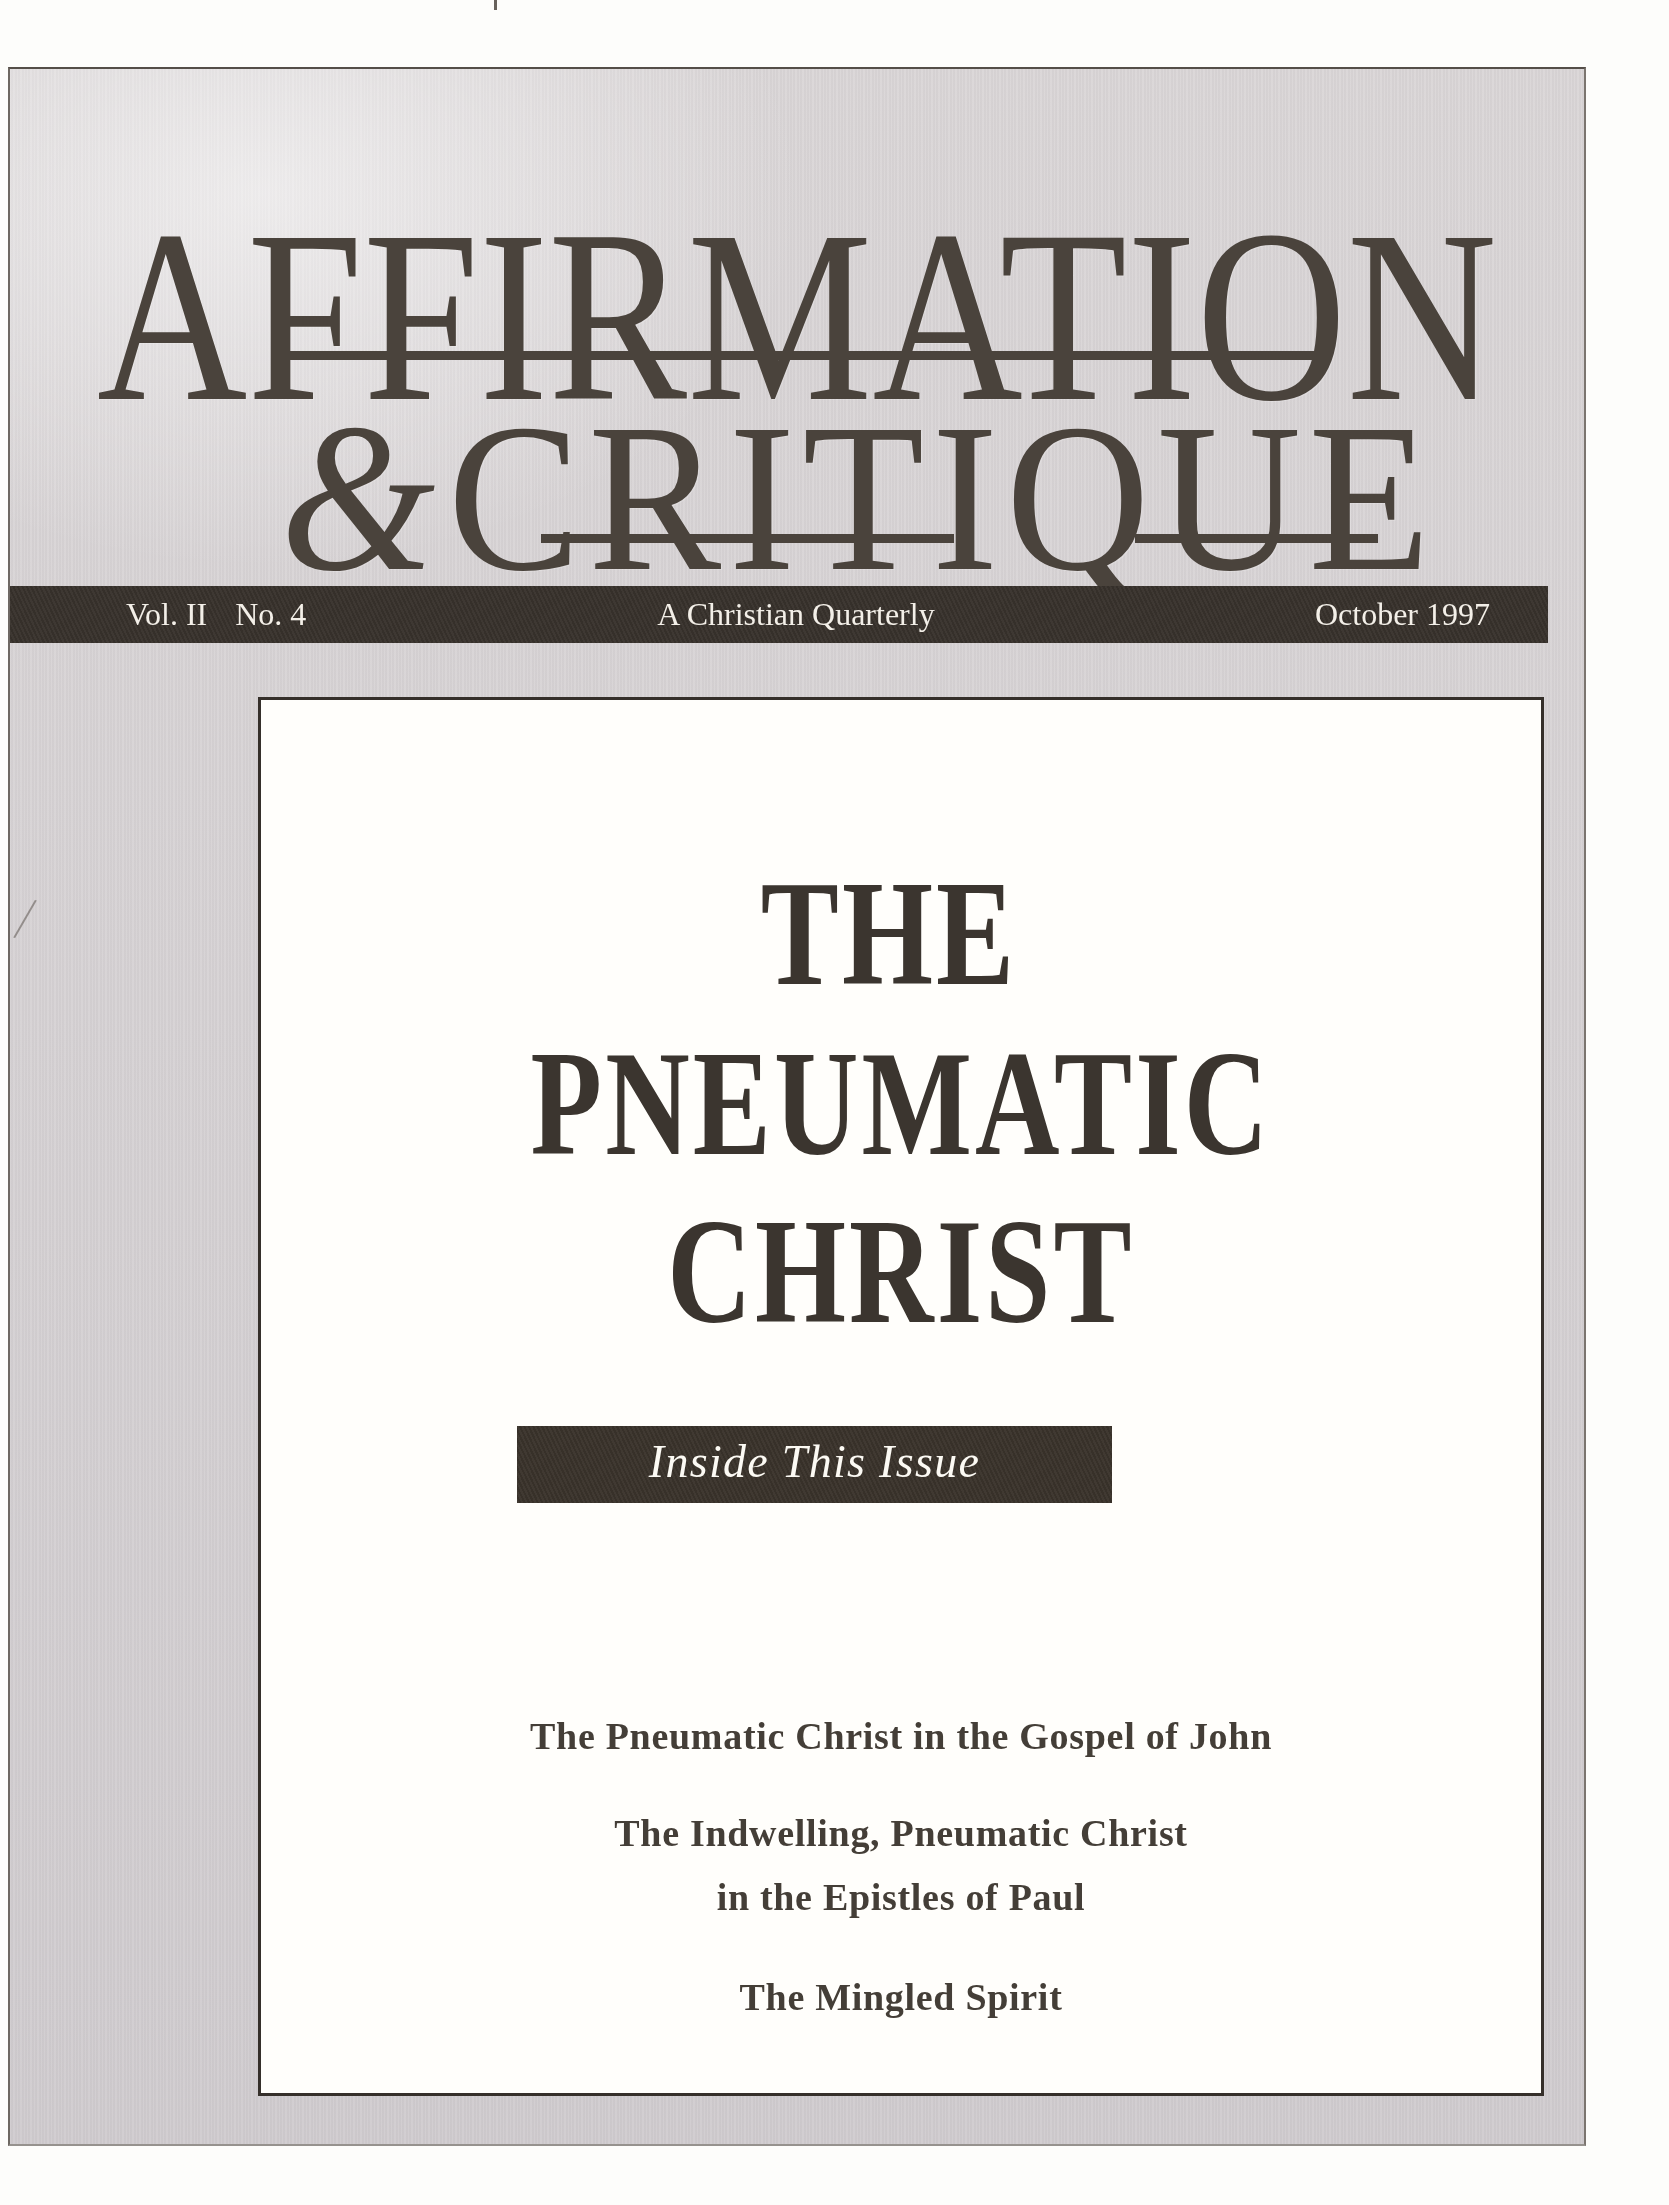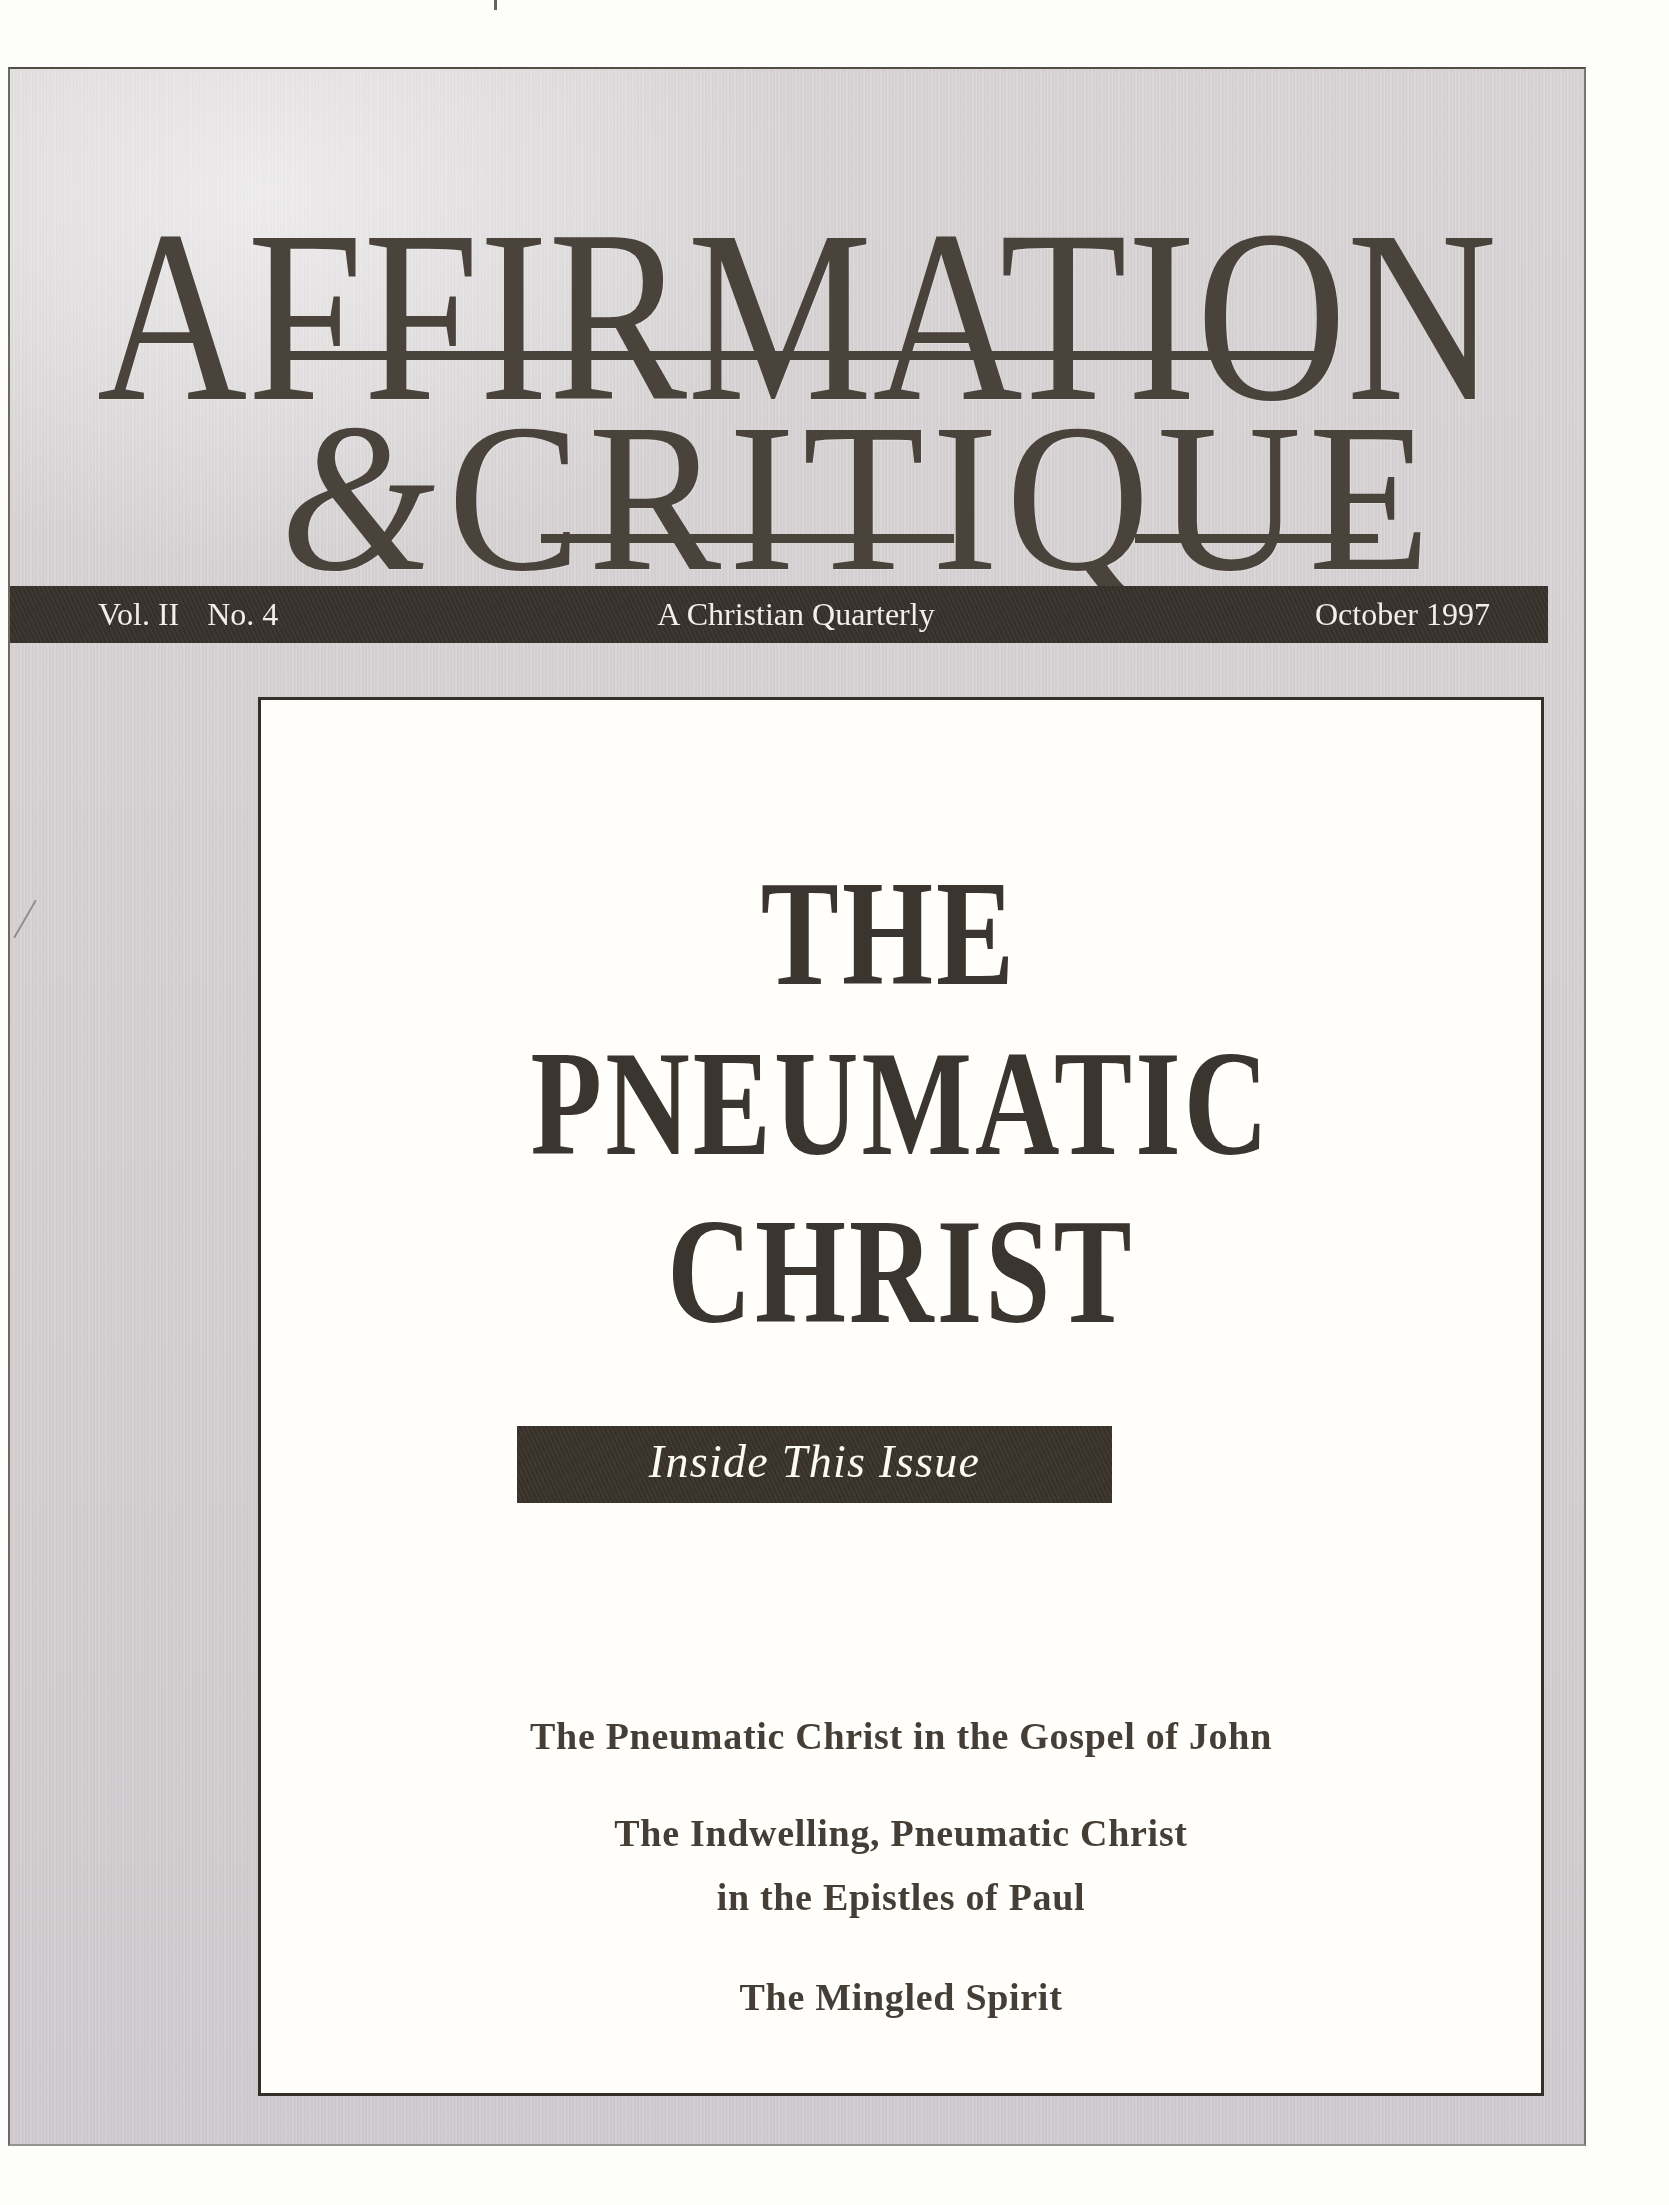--- a/index.html
+++ b/index.html
@@ -50,21 +50,21 @@
   .rule-critique.seg-right{left:1125px;width:243px;}
   
   .info-bar{
     position:absolute;left:0;top:517px;width:1538px;height:57px;
     background:
       repeating-linear-gradient(65deg, rgba(255,255,255,0.03) 0 2px, rgba(0,0,0,0.05) 2px 4px),
       #38322c;
     display:flex;align-items:center;
     color:#f3efe8;font-size:32px;
   }
-  .info-vol{margin-left:88px;display:flex;}
+  .info-vol{margin-left:116px;display:flex;}
   .info-vol .gap{display:inline-block;width:28px;}
   .info-tagline{
     position:absolute;left:calc(50% + 17px);transform:translateX(-50%);
   }
   .info-date{margin-left:auto;margin-right:58px;}
   
   .feature-box{
     position:absolute;left:248px;top:628px;width:1286px;height:1399px;
     box-sizing:border-box;
     background:#fffefb;

